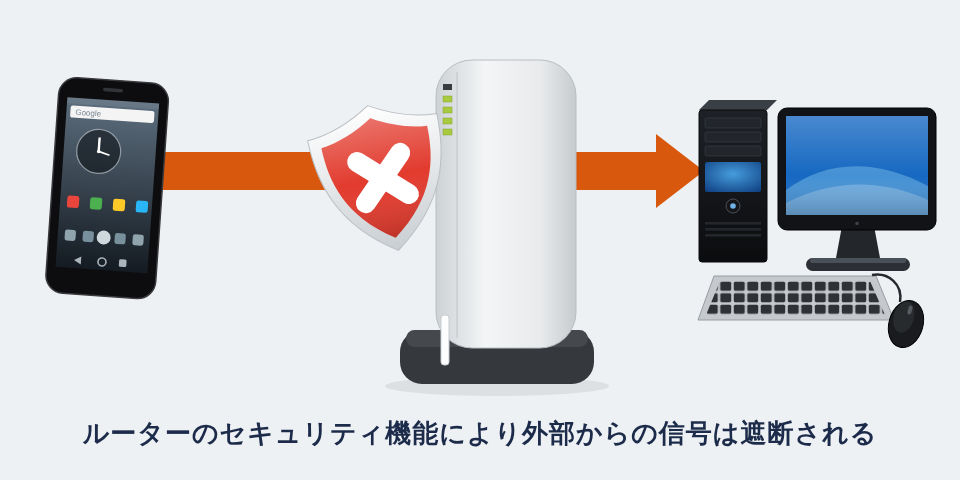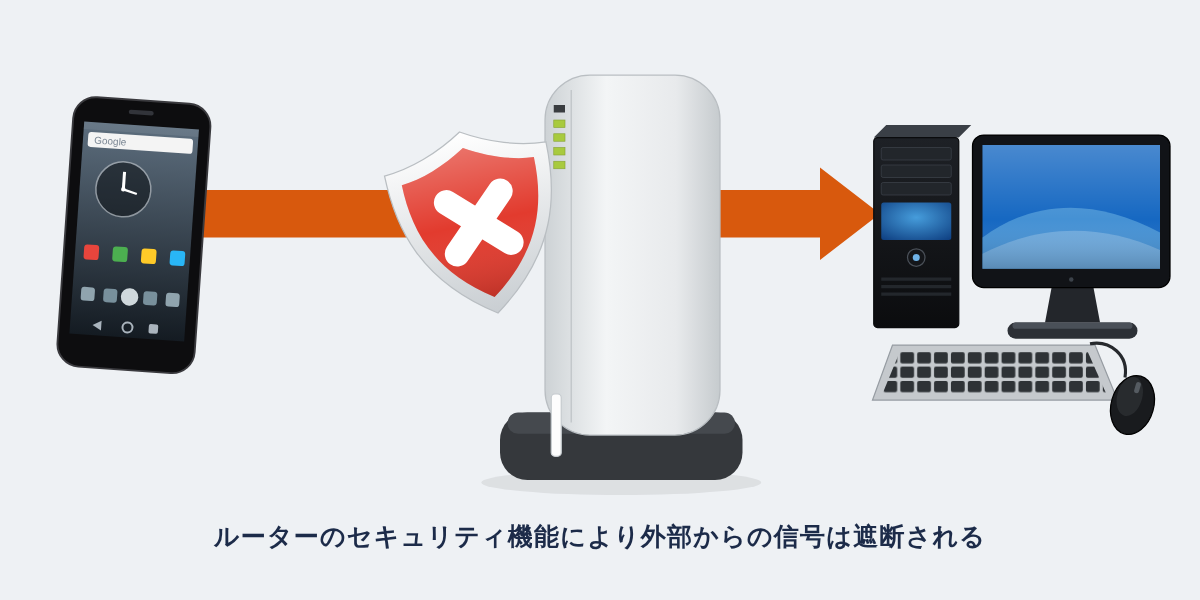--- a/index.html
+++ b/index.html
@@ -13,21 +13,21 @@
   html,body{margin:0;padding:0;}
   body{background:var(--background);}
   .stage{
     position:relative;width:960px;height:480px;overflow:hidden;
     background:var(--background);
     font-family:"Liberation Sans","DejaVu Sans",sans-serif;
   }
   .stage svg{position:absolute;left:0;top:0;}
   .caption{
     position:absolute;left:0;right:0;top:416px;
-    text-align:center;font-size:20px;font-weight:bold;
+    text-align:center;font-size:26px;font-weight:bold;
     letter-spacing:1px;color:var(--caption-text);
   }
 </style>
 </head>
 <body>
 
 <div class="stage">
   <svg width="960" height="480" viewBox="0 0 960 480">
     <defs>
       <linearGradient id="phoneScreen" x1="0" y1="0" x2="0" y2="1">

